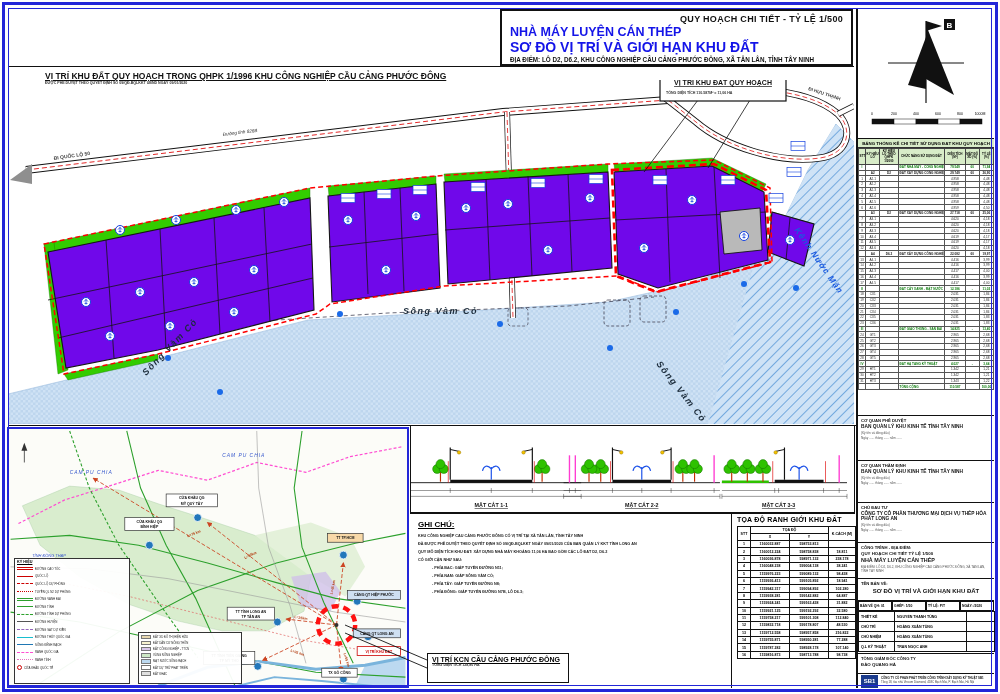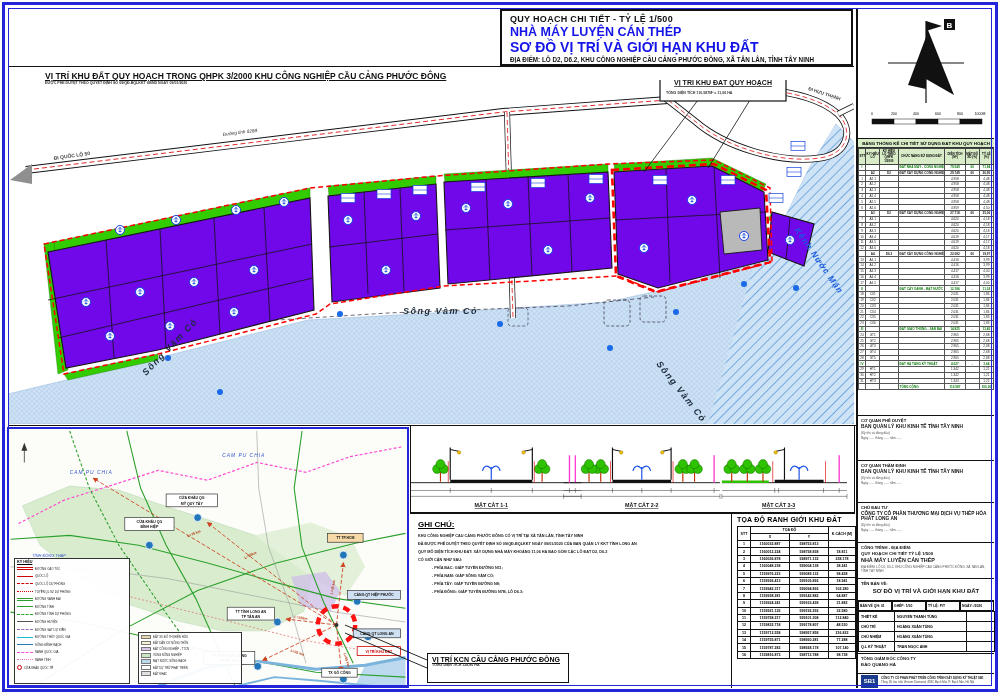--- a/index.html
+++ b/index.html
@@ -2,21 +2,21 @@
 <html><head>
 <meta charset="utf-8">
 <style>
   * { margin:0; padding:0; box-sizing:border-box; }
   html,body { width:1000px; height:694px; background:#ffffff; font-family:"Liberation Sans",sans-serif; overflow:hidden; position:relative; }
   .abs { position:absolute; }
   .frame-outer { inset:2px; border:3px solid #2326d8; pointer-events:none; z-index:50;}
   .frame-inner { inset:8px; border:1px solid #2326d8; pointer-events:none; z-index:50;}
   
   .title-box { left:500px; top:9px; width:353px; height:57px; border:2px solid #111; padding:3px 8px; background:#fff; z-index:5;}
-  .tb1 { font-size:9px; font-weight:bold; color:#111; letter-spacing:.3px;}
+  .tb1 { font-size:9px; font-weight:bold; color:#111; letter-spacing:.3px;text-align:right;}
   .tb2 { font-size:12.5px; font-weight:bold; color:#1414e8; margin-top:1px;}
   .tb3 { font-size:14px; font-weight:bold; color:#1414e8;}
   .tb4 { font-size:6.3px; font-weight:bold; color:#111; margin-top:1px;}
   
   .sep { background:#111; z-index:4;}
   
   .map-title { left:45px; top:71px; z-index:6;}
   .map-title h1 { font-size:8.5px; font-weight:bold; color:#111; text-decoration:underline; }
   .map-title div { font-size:3.6px; color:#333; font-weight:bold;}
   #mainmap { left:8px; top:80px; width:846px; height:344px; z-index:3;}
@@ -87,21 +87,21 @@
 <div class="abs sep" style="left:731px;top:513px;width:1px;height:175px;"></div>
 
 <div class="abs title-box">
   <div class="tb1">QUY HOẠCH CHI TIẾT - TỶ LỆ 1/500</div>
   <div class="tb2">NHÀ MÁY LUYỆN CÁN THÉP</div>
   <div class="tb3">SƠ ĐỒ VỊ TRÍ VÀ GIỚI HẠN KHU ĐẤT</div>
   <div class="tb4">ĐỊA ĐIỂM: LÔ D2, D6.2, KHU CÔNG NGHIỆP CẦU CẢNG PHƯỚC ĐÔNG, XÃ TÂN LÂN, TỈNH TÂY NINH</div>
 </div>
 
 <div class="abs map-title">
-  <h1>VỊ TRÍ KHU ĐẤT QUY HOẠCH TRONG QHPK 3/2000 KHU CÔNG NGHIỆP CẦU CẢNG PHƯỚC ĐÔNG</h1>
+  <h1>VỊ TRÍ KHU ĐẤT QUY HOẠCH TRONG QHPK 1/1996 KHU CÔNG NGHIỆP CẦU CẢNG PHƯỚC ĐÔNG</h1>
   <div>ĐƯỢC PHÊ DUYỆT THEO QUYẾT ĐỊNH SỐ 09/QĐ-BQLKKT UBND NGÀY 09/01/2020</div>
 </div>
 
 <svg id="mainmap" class="abs" viewBox="0 0 846 344">
   <defs>
     <pattern id="pw" width="5" height="5" patternUnits="userSpaceOnUse">
       <rect width="5" height="5" fill="#bed6ee"></rect>
       <rect width="2.5" height="2.5" fill="#cfe2f5"></rect>
       <rect x="2.5" y="2.5" width="2.5" height="2.5" fill="#cfe2f5"></rect>
     </pattern>

